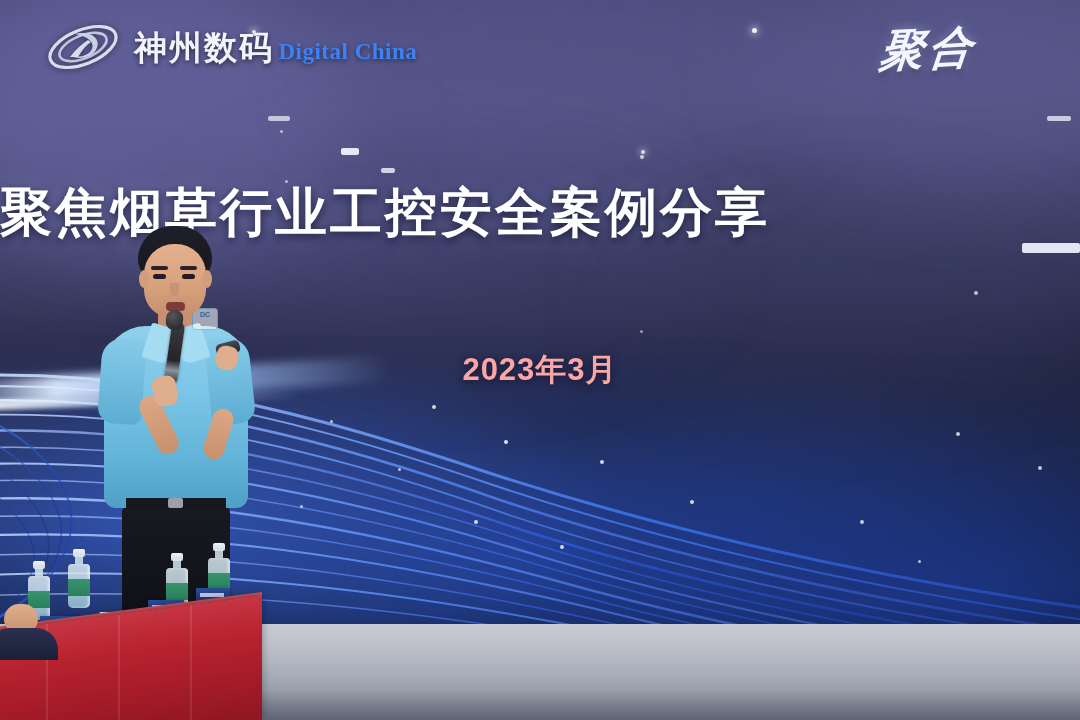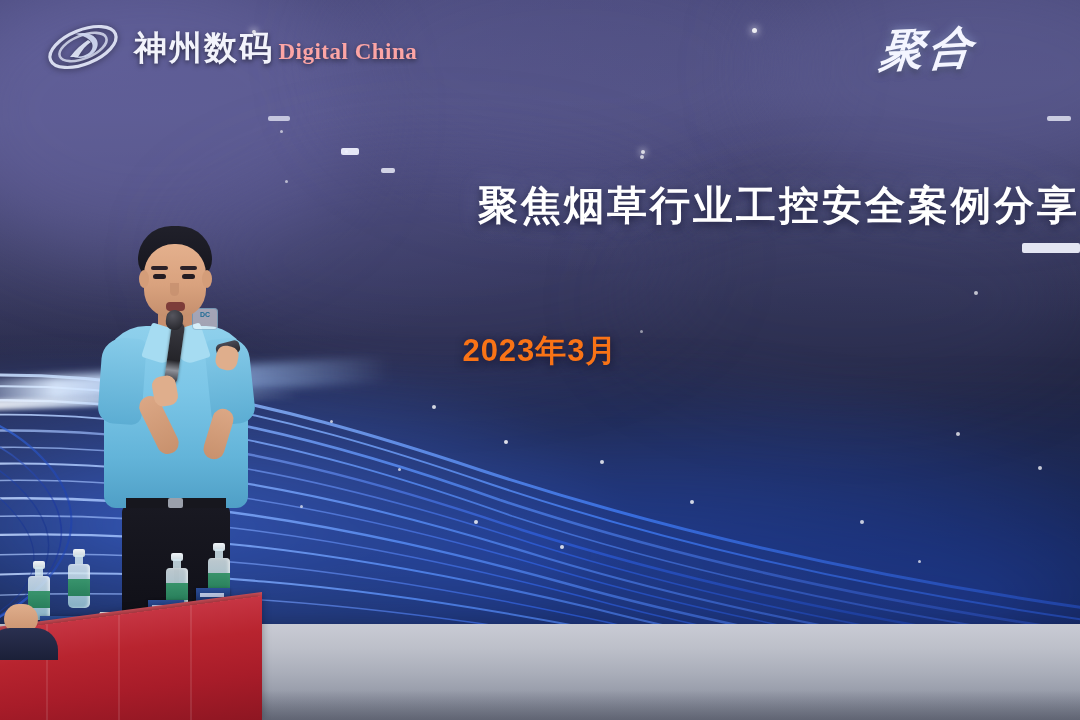--- a/index.html
+++ b/index.html
@@ -98,21 +98,21 @@
 
   
   .logo-left{position:absolute;left:44px;top:16px;display:flex;align-items:center;gap:12px;}
   .logo-mark{width:78px;height:62px;filter:drop-shadow(0 1px 3px rgba(0,0,0,.5));}
   .logo-text{line-height:1;}
   .logo-cn{
     font-size:33px;font-weight:700;color:#f2f3fb;letter-spacing:2px;
     text-shadow:0 2px 5px rgba(0,0,0,.55);
   }
   .logo-en{
-    font-size:23px;font-weight:700;color:#fca5a5;letter-spacing:.5px;margin-top:2px;
+    font-size:23px;font-weight:700;color:#3b82f6;letter-spacing:.5px;margin-top:2px;
     font-family:"Liberation Serif","DejaVu Serif",serif;
     text-shadow:0 2px 5px rgba(0,0,0,.5);
   }
 
   .logo-right{position:absolute;right:26px;top:20px;text-align:right;}
   .slogan-brush{
     font-size:44px;font-weight:700;color:#f4f5ff;letter-spacing:4px;
     font-family:"Liberation Serif","DejaVu Serif",serif;
     font-style:italic;
     transform:skewX(-8deg) rotate(-3deg);
@@ -121,27 +121,27 @@
     margin-right:78px;
   }
   .slogan-sub{
     font-size:28px;font-weight:500;color:#e9ecfb;letter-spacing:7px;
     margin-top:-6px;
     text-shadow:0 0 9px rgba(170,190,255,.5),0 2px 5px rgba(0,0,0,.5);
   }
 
   
   .slide-title{
-    position:absolute;left:0;top:178px;width:1080px;text-align:right;
-    font-size:40px;font-weight:700;color:#ffffff;letter-spacing:3px;
+    position:absolute;left:0;top:178px;width:1080px;text-align:left;
+    font-size:52px;font-weight:700;color:#ffffff;letter-spacing:3px;
     text-shadow:0 3px 10px rgba(10,10,35,.75), 0 0 22px rgba(190,210,255,.25);
   }
   .slide-date{
-    position:absolute;left:0;top:330px;width:1080px;text-align:center;
-    font-size:31px;font-weight:700;color:#f97316;letter-spacing:1px;
+    position:absolute;left:0;top:349px;width:1080px;text-align:center;
+    font-size:31px;font-weight:700;color:#fca5a5;letter-spacing:1px;
     text-shadow:0 2px 8px rgba(10,10,35,.7);
   }
   .slide-company{
     position:absolute;left:0;top:452px;width:1080px;text-align:center;
     font-size:35px;font-weight:700;color:#ffffff;letter-spacing:2px;
     text-shadow:0 2px 9px rgba(8,14,45,.75);
   }
 
   
   .lightbar{position:absolute;background:#f2f4ff;border-radius:2px;filter:blur(.4px);opacity:.92;}

